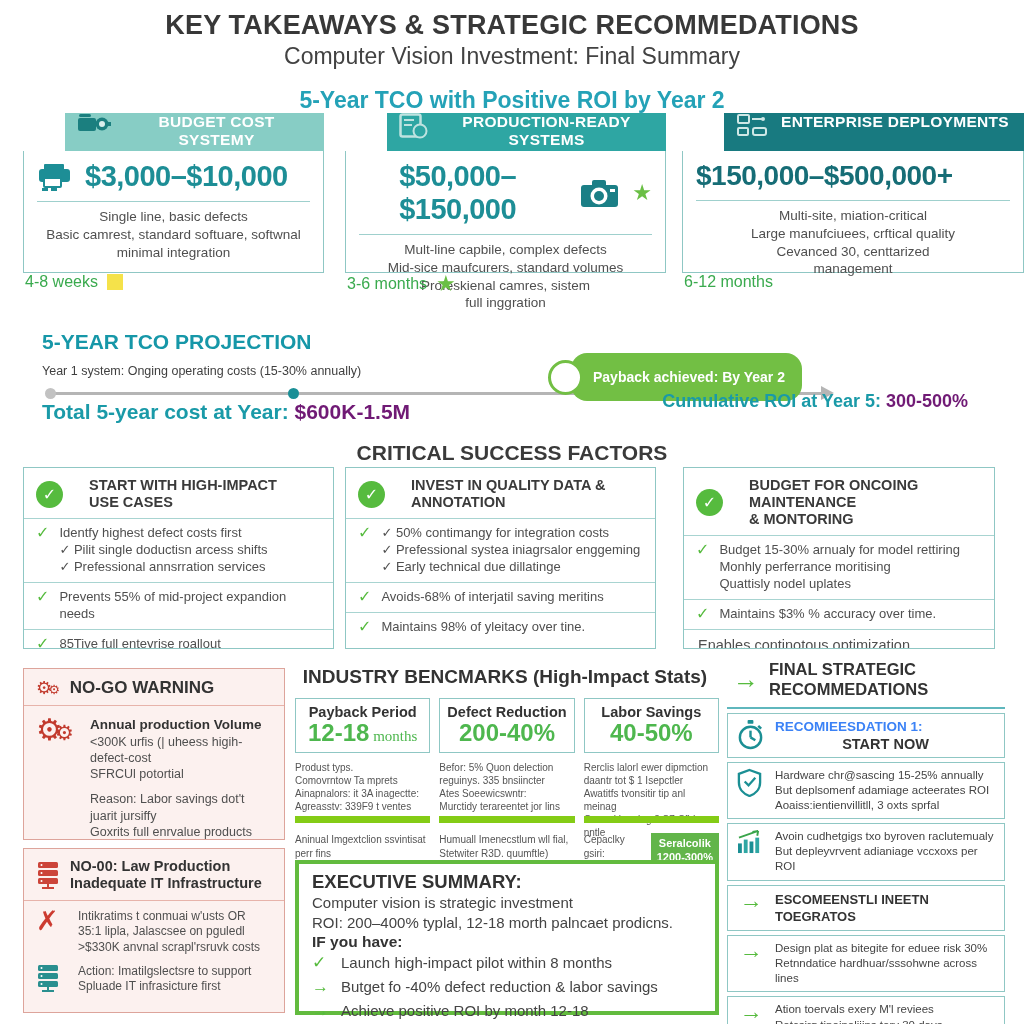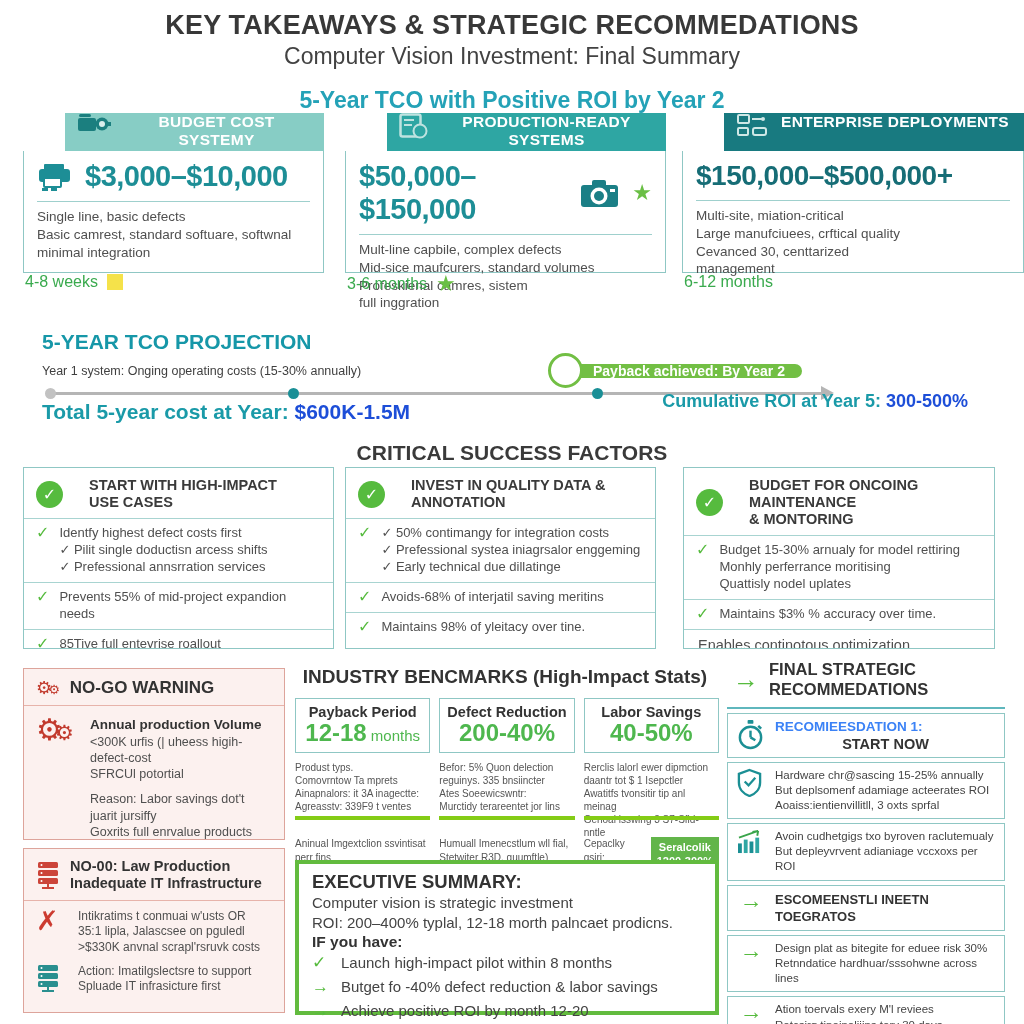--- a/index.html
+++ b/index.html
@@ -14,21 +14,21 @@
   .h3{font-size:23px;font-weight:600;color:#24a2b7;margin-top:17px;}
 
   
   .tier{position:absolute;top:113px;}
   .t0{left:23px;width:301px;} .t1{left:345px;width:321px;} .t2{left:682px;width:342px;}
   .tier-head{height:38px;display:flex;align-items:flex-start;gap:10px;padding:0 12px;
              color:#fff;font-weight:700;font-size:15.5px;letter-spacing:.3px;margin-left:42px;}
   .tier-head .tname{flex:1;text-align:center;}
   .th0{background:#87cdc5;} .th1{background:#2ea6a3;} .th2{background:#187a80;}
   .tier-body{background:#fff;border:1px solid #8fc7c4;border-top:none;height:122px;
-             padding:9px 13px;box-sizing:border-box;}
+             padding:9px 13px;box-sizing:border-box;text-align:center;}
   .price-row{display:flex;align-items:center;gap:12px;}
   .price-row .spacer{flex:1;}
   .price{font-size:29px;font-weight:700;color:#1d8e96;letter-spacing:-.5px;}
   .t2 .price{color:#166d76;font-size:28px;}
   .tdiv{border-top:1px solid #9fd0cd;margin:8px 0 6px;}
   .tier-line{font-size:13.5px;color:#4f4f4f;line-height:1.32;}
   .tier-time{font-size:16px;color:#3aaa4e;display:flex;align-items:center;gap:9px;padding-left:2px;}
   .ysq{display:inline-block;width:16px;height:16px;background:#f5e24a;}
   .gstar{color:#6abf45;font-size:22px;line-height:1;}
 
@@ -39,25 +39,25 @@
   .tl-line{position:absolute;left:50px;top:392px;width:773px;height:3px;background:#b5b5b5;}
   .tl-arrow{position:absolute;left:821px;top:386px;width:0;height:0;
             border-left:13px solid #b5b5b5;border-top:7px solid transparent;border-bottom:7px solid transparent;}
   .tl-dot{position:absolute;border-radius:50%;}
   .d0{left:45px;top:388px;width:11px;height:11px;background:#c2c2c2;}
   .d1{left:288px;top:388px;width:11px;height:11px;background:#1a8f96;}
   .d2{left:592px;top:388px;width:11px;height:11px;background:#1a8f96;}
   .payback{position:absolute;left:548px;top:353px;display:flex;align-items:center;}
   .payback-circle{width:35px;height:35px;border-radius:50%;background:#fff;border:3px solid #72bf44;
                   box-sizing:border-box;z-index:2;}
-  .payback-pill{margin-left:-12px;height:14px;background:#72bf44;border-radius:16px;color:#fff;
+  .payback-pill{margin-left:-12px;height:48px;background:#72bf44;border-radius:16px;color:#fff;
                 font-size:14px;font-weight:600;display:flex;align-items:center;padding:0 17px 0 22px;}
   .tco-total{position:absolute;left:42px;top:400px;font-size:21px;font-weight:600;color:#1a9aa8;}
   .tco-roi{position:absolute;right:56px;top:391px;font-size:18px;font-weight:600;color:#1a9aa8;}
-  .gval{color:#1d4ed8;font-weight:700;}
+  .gval{color:#701a75;font-weight:700;}
 
   
   .csf-title{position:absolute;left:0;right:0;top:441px;text-align:center;font-size:21px;font-weight:700;color:#3a3a3a;}
   .csf{position:absolute;top:467px;background:#fff;border:1px solid #8fc7c4;box-sizing:border-box;height:182px;overflow:hidden;}
   .csf0{left:23px;width:311px;} .csf1{left:345px;width:311px;} .csf2{left:683px;width:312px;}
   .csf-head{display:flex;align-items:center;gap:11px;padding:9px 12px 7px;}
   .csf-check{width:27px;height:27px;border-radius:50%;background:#56bb3e;color:#fff;font-size:16px;
              font-weight:700;display:flex;align-items:center;justify-content:center;flex:none;}
   .csf-head-text{font-size:14.5px;font-weight:700;color:#3a3a3a;line-height:1.18;margin-left:15px;}
   .csf-item{display:flex;gap:10px;padding:6px 12px;border-top:1px solid #a8d4d1;
@@ -80,25 +80,25 @@
   .nogo-bold{font-weight:700;color:#333;font-size:13.5px;}
   .nogo-row{display:flex;gap:10px;padding:8px 12px 0;font-size:12px;color:#4f4f4f;line-height:1.3;}
   .x-mark{color:#cc3b30;font-size:27px;font-weight:700;line-height:.9;width:32px;flex:none;}
 
   
   .bm-title{position:absolute;left:290px;top:666px;width:430px;text-align:center;font-size:19px;font-weight:700;color:#333;}
   .bm-stats{position:absolute;left:295px;top:698px;width:424px;display:flex;gap:9px;}
   .bm-box{flex:1;border:1.5px solid #8fc7c4;background:#fff;text-align:center;padding:5px 3px 6px;box-sizing:border-box;}
   .bm-label{font-size:14.5px;font-weight:700;color:#333;}
   .bm-value{font-size:24px;font-weight:700;color:#4eb74e;line-height:1.1;}
-  .bm-unit{font-size:15px;font-weight:400;}
+  .bm-unit{font-size:15px;font-weight:400;font-family:Liberation Serif, serif;}
   .bm-notes{position:absolute;left:295px;top:761px;width:424px;display:flex;gap:9px;}
   .bm-note{flex:1;font-size:10px;color:#555;line-height:1.3;}
   .bm-footers{position:absolute;left:295px;top:816px;width:424px;display:flex;gap:9px;}
-  .bm-footer{flex:1;font-size:10px;color:#555;border-top:4px solid #84cc16;padding-top:17px;line-height:1.35;display:flex;gap:4px;}
+  .bm-footer{flex:1;font-size:10px;color:#555;border-top:7px solid #84cc16;padding-top:10px;line-height:1.35;display:flex;gap:4px;}
   .bm-footer .ftxt{flex:1;}
   .bm-badge{background:#62b54a;color:#fff;font-size:11px;font-weight:600;text-align:center;
             padding:3px 6px;white-space:pre-line;flex:none;line-height:1.3;}
 
   
   .exec{position:absolute;left:295px;top:860px;width:424px;height:155px;border:4px solid #62bb3e;
         box-sizing:border-box;padding:7px 13px;background:#fff;}
   .exec-title{font-size:18.5px;font-weight:700;color:#333;}
   .exec-line{font-size:15px;color:#444;line-height:1.3;}
   .exec-if{font-size:15.5px;font-weight:700;color:#333;margin-top:1px;}
@@ -431,21 +431,21 @@
     <div class="exec-item">
         <span class="ic">✓</span>
         <span>Launch high-impact pilot within 8 months</span>
       </div>
     <div class="exec-item">
         <span class="ic">→</span>
         <span>Butget fo -40% defect reduction &amp; labor savings</span>
       </div>
     <div class="exec-item">
         <span class="ic">→</span>
-        <span>Achieve positive ROI by month 12-20</span>
+        <span>Achieve positive ROI by month 12-18</span>
       </div>
   </div>
 
   <div class="frec">
     <div class="frec-head">
       <span class="frec-arrow">→</span>
       <span class="frec-title pre">FINAL STRATEGIC
 RECOMMEDATIONS</span>
     </div>
     <div class="frec-row">

